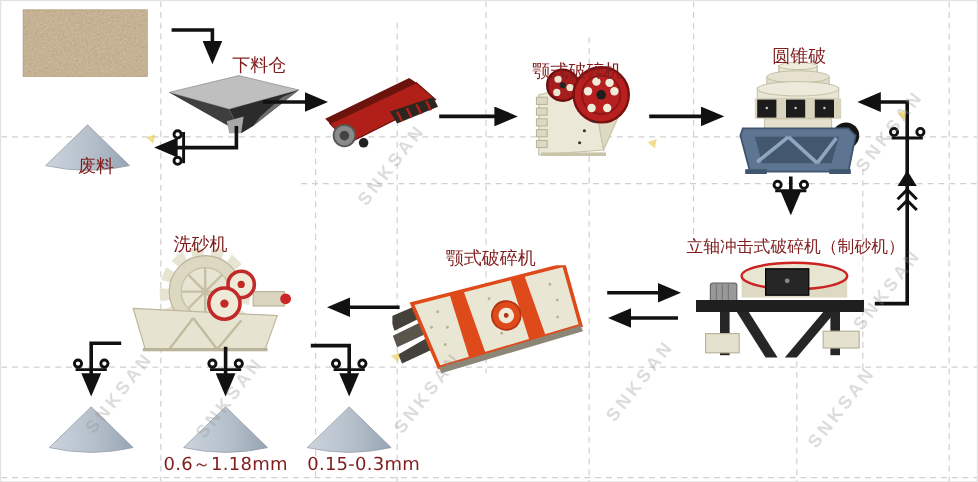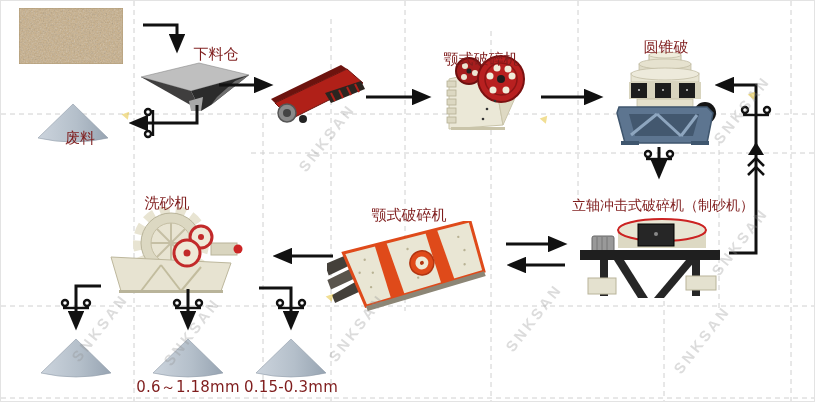--- a/index.html
+++ b/index.html
@@ -344,15 +344,15 @@
   </svg>
 
   <div class="label big" style="left:215px;top:44px;">下料仓</div>
   <div class="label big" style="left:79px;top:128px;">废料</div>
   <div class="label big" style="left:480px;top:49px;">颚式破碎机</div>
   <div class="label big" style="left:665px;top:37px;">圆锥破</div>
   <div class="label" style="left:662px;top:196px;">立轴冲击式破碎机（制砂机）</div>
   <div class="label big" style="left:408px;top:205px;">颚式破碎机</div>
   <div class="label big" style="left:166px;top:193px;">洗砂机</div>
   <div class="label size" style="left:187px;top:377px;text-align:right;">0.6～1.18mm</div>
-  <div class="label size" style="left:290px;top:377px;">0.15-0.3mm</div>
+  <div class="label size" style="left:302px;top:377px;">0.15-0.3mm</div>
 
 </div>
 
 </body></html>

